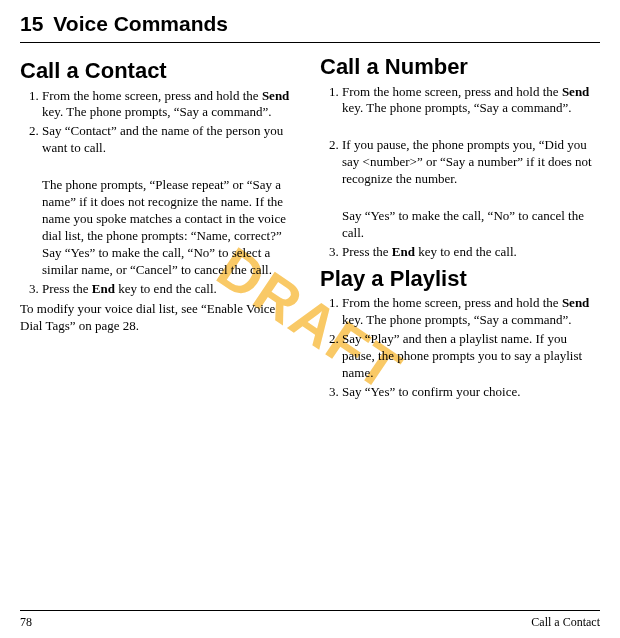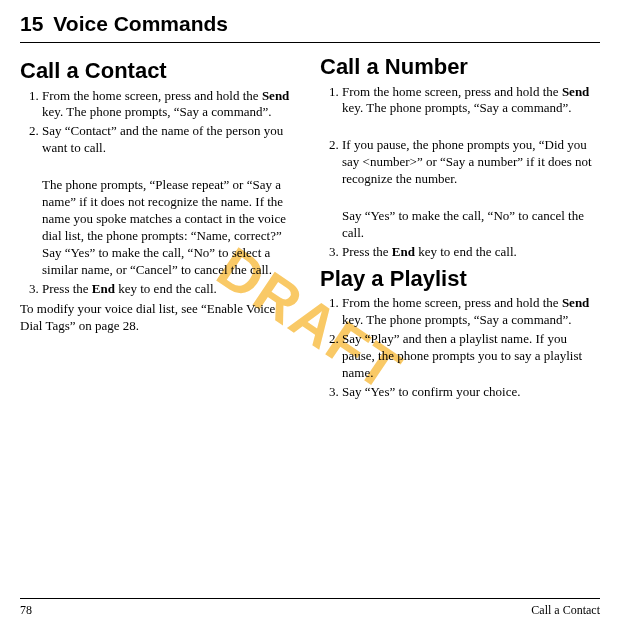--- a/index.html
+++ b/index.html
@@ -65,21 +65,21 @@
   .sub-para {
     margin-top: 20px;
   }
   .bold {
     font-weight: bold;
   }
   .footer {
     border-top: 1px solid #000;
     margin-top: auto;
     padding-top: 4px;
-    padding-bottom: 20px;
+    padding-bottom: 8px;
     font-size: 12px;
     display: flex;
     justify-content: space-between;
   }
   .watermark {
     position: absolute;
     font-family: Arial, Helvetica, sans-serif;
     font-weight: bold;
     font-size: 58px;
     color: #f7b733;

